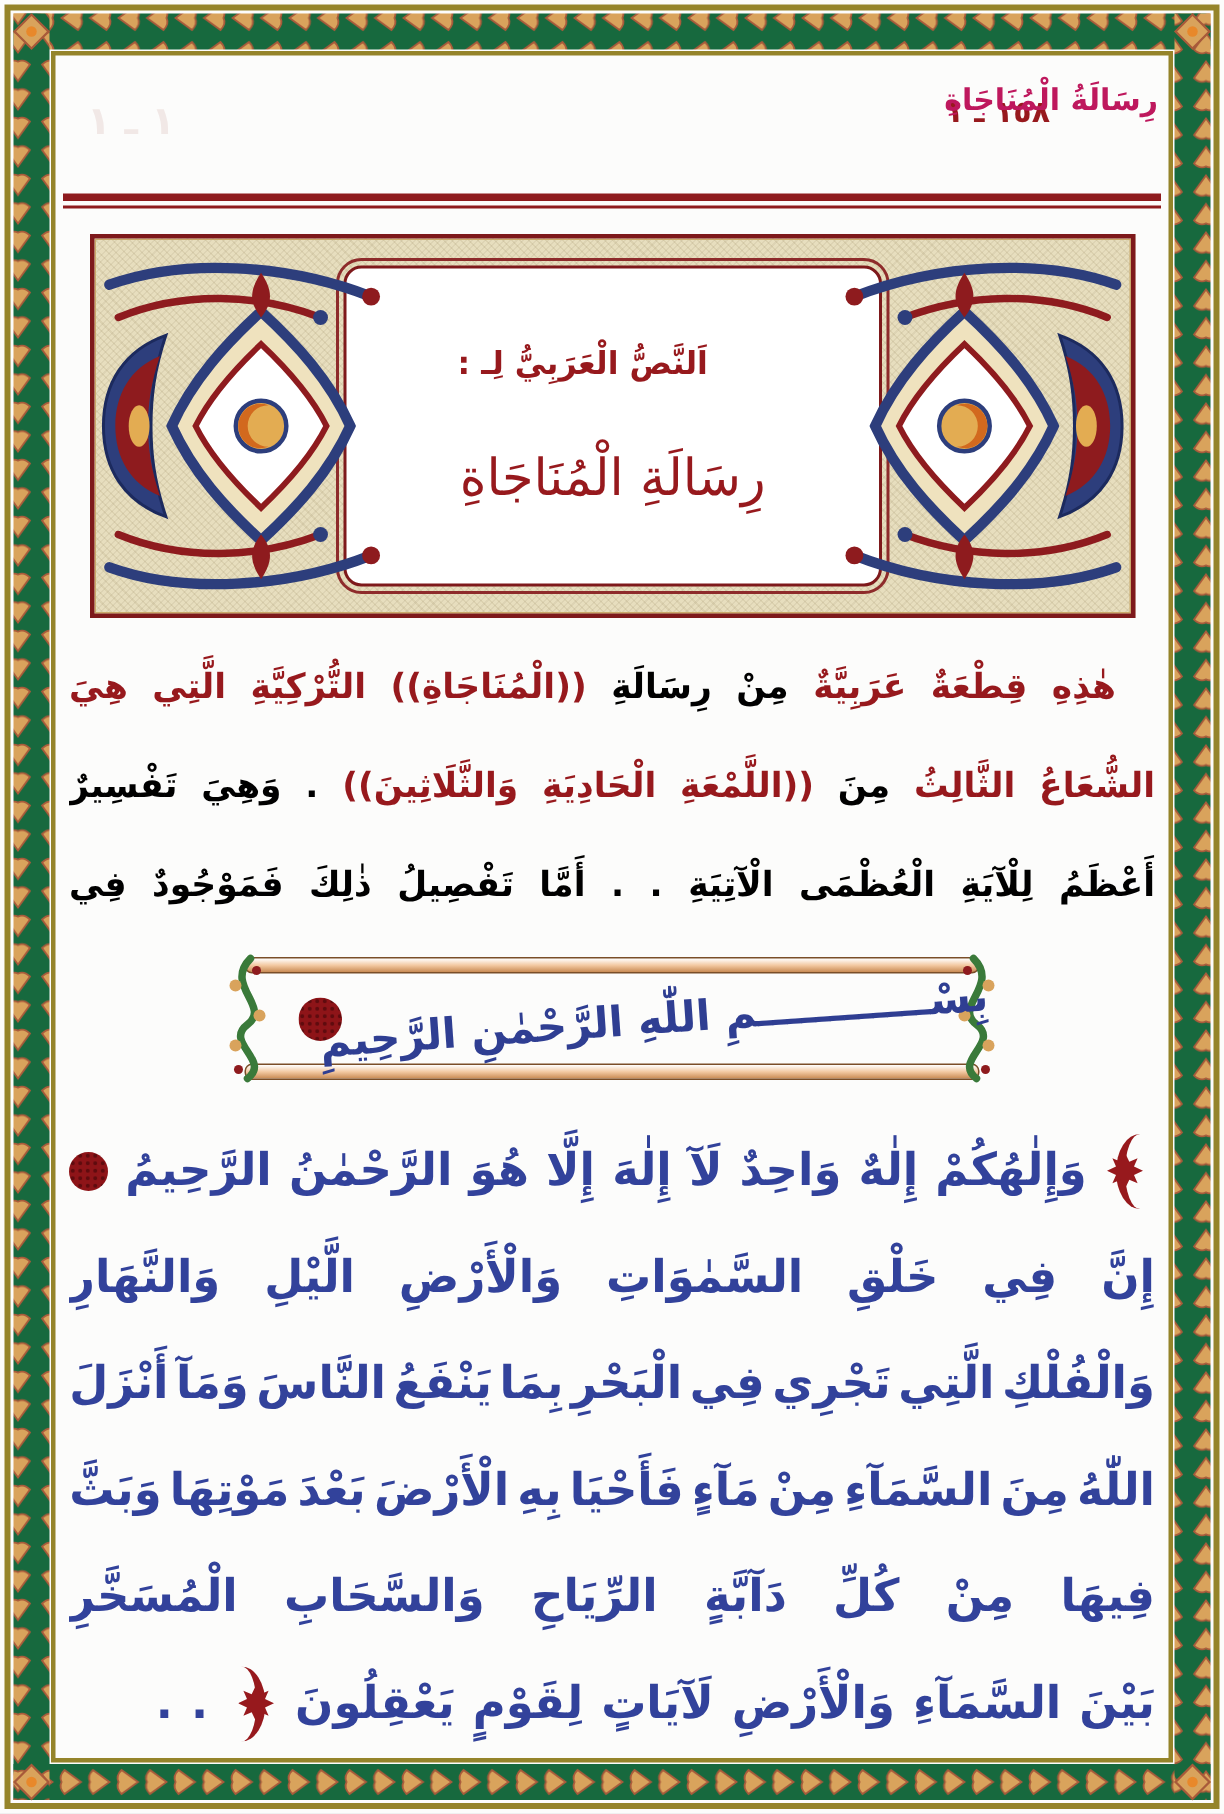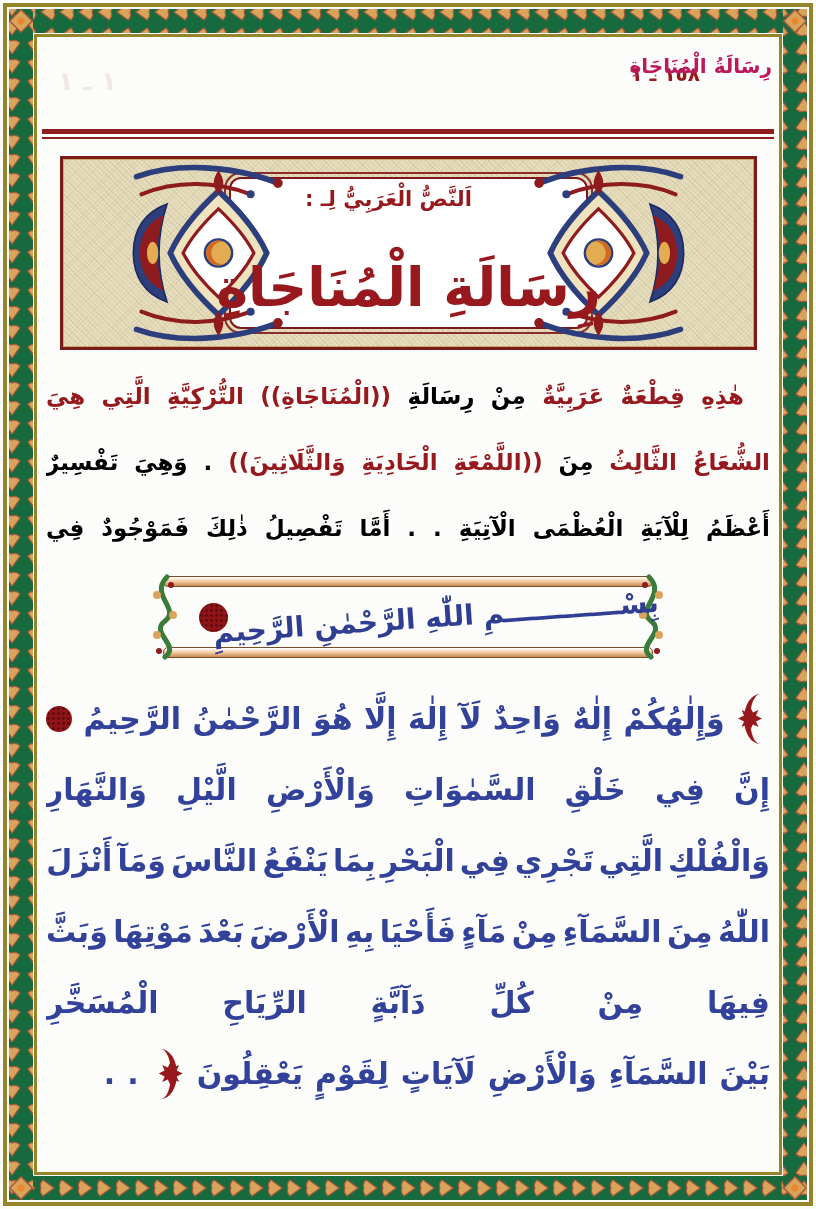--- a/index.html
+++ b/index.html
@@ -15,39 +15,39 @@
   .header{position:relative;height:101px;}
   .ghost-num{position:absolute;left:14px;top:28px;color:#f1e8e6;font-size:26px;font-weight:bold;direction:rtl;}
   .page-num{position:absolute;right:72px;top:24px;color:#97191d;font-size:20px;font-weight:bold;direction:rtl;letter-spacing:2px;}
   .running-title{position:absolute;left:0;right:0;top:16px;text-align:right;color:#be185d;font-size:20px;font-weight:bold;}
   .header-rule{position:absolute;left:-2px;right:-2px;bottom:0;}
   .header-rule .thick{height:5px;background:#8e1b1e;}
   .header-rule .thin{height:2px;background:#8e1b1e;margin-top:3px;}
 
   
   .panel{
-    position:relative;margin:17px 15px 0 16px;height:194px;box-sizing:border-box;
+    position:relative;margin:17px 15px 0 16px;height:256px;box-sizing:border-box;
     background-color:#e7debe;
     background-image:
       repeating-linear-gradient(45deg, rgba(120,100,50,.10) 0 1px, transparent 1px 4px),
       repeating-linear-gradient(-45deg, rgba(90,70,40,.07) 0 1px, transparent 1px 3px);
     border:3px solid #7e191b;box-shadow:inset 0 0 0 1px #c9a96a;
   }
   .panel-frame{
     position:absolute;left:166px;right:166px;top:18px;bottom:18px;
     background:#fff;border:2px solid #7e191b;border-radius:12px;
     outline:2px solid #8e2b2b;outline-offset:3px;
   }
   .panel-orn{position:absolute;inset:0;width:100%;height:100%;}
   .panel-text{
     position:absolute;left:190px;right:190px;top:24px;bottom:24px;
     display:flex;flex-direction:column;align-items:center;justify-content:center;gap:16px;z-index:3;
   }
   .panel-kicker{color:#97191d;font-size:21px;font-weight:bold;align-self:center;margin-right:40px;}
-  .panel-title{color:#97191d;font-size:54px;font-weight:bold;white-space:nowrap;margin-top:29px;}
+  .panel-title{color:#97191d;font-size:34px;font-weight:normal;white-space:nowrap;margin-top:29px;}
 
   
   .intro{
     margin:13px 2px 0 2px;height:198px;overflow:hidden;
     font-size:23px;line-height:66px;text-align:justify;text-align-last:justify;
     text-indent:26px;word-spacing:3px;color:#1b1b1b;font-weight:bold;
   }
   .s-red{color:#97191d;}
   .s-black{color:#000000;}
 
@@ -255,20 +255,21 @@
           <span class="seg s-blue">بَعْدَ</span>
           <span class="seg s-blue">مَوْتِهَا</span>
           <span class="seg s-blue">وَبَثَّ</span>
         </div>
         <div class="verse-line">
           <span class="seg s-blue">فِيهَا</span>
           <span class="seg s-blue">مِنْ</span>
           <span class="seg s-blue">كُلِّ</span>
           <span class="seg s-blue">دَآبَّةٍ</span>
           <span class="seg s-blue">الرِّيَاحِ</span>
+          <span class="seg s-blue">وَالسَّحَابِ</span>
           <span class="seg s-blue">الْمُسَخَّرِ</span>
         </div>
         <div class="verse-line last">
           <span class="seg s-blue">بَيْنَ</span>
           <span class="seg s-blue">السَّمَآءِ</span>
           <span class="seg s-blue">وَالْأَرْضِ</span>
           <span class="seg s-blue">لَآيَاتٍ</span>
           <span class="seg s-blue">لِقَوْمٍ</span>
           <span class="seg s-blue">يَعْقِلُونَ</span>
           <span class="seg s-orn-close"></span>

